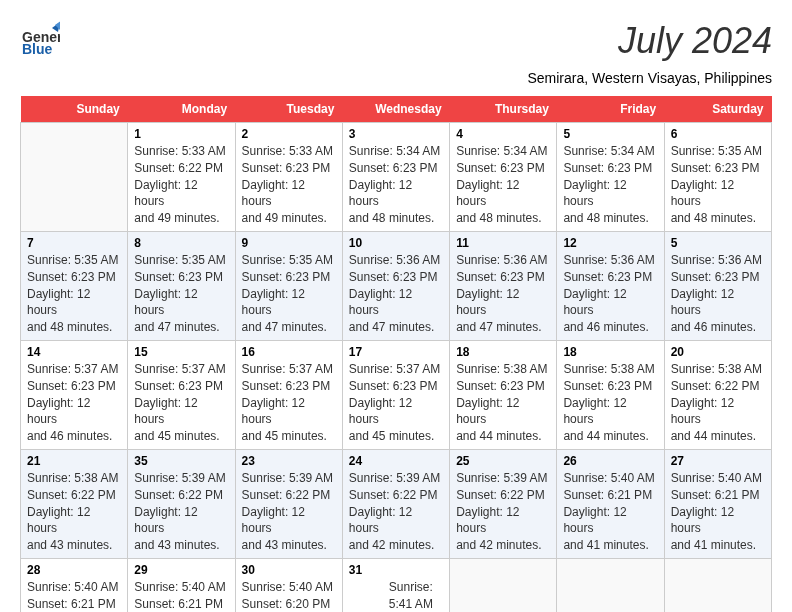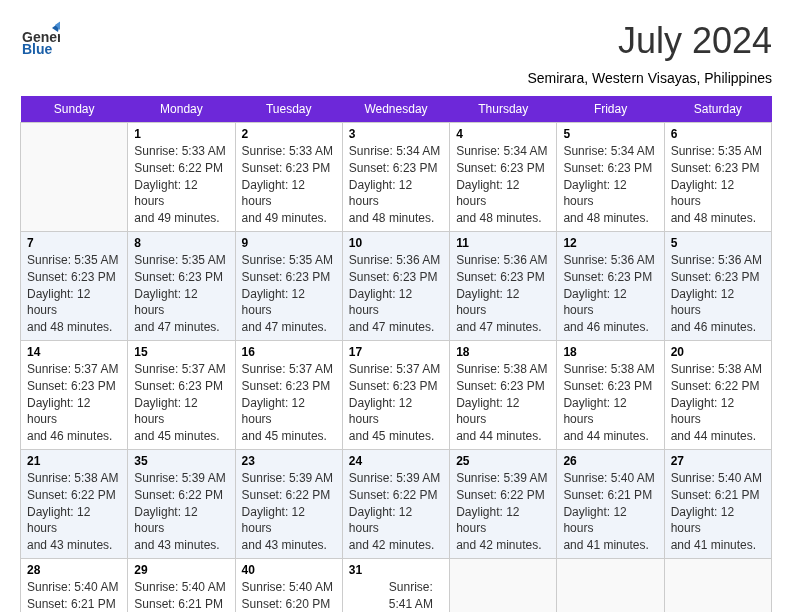--- a/index.html
+++ b/index.html
@@ -21,38 +21,39 @@
       align-items: center;
       gap: 4px;
     }
     .title-block {
       text-align: right;
     }
     .month-year {
       font-size: 36px;
       color: #333;
       font-weight: normal;
+      font-style: italic;
     }
     .location {
       font-size: 14px;
       color: #000000;
       margin-top: 8px;
     }
     .calendar {
       width: 100%;
       border-collapse: collapse;
       font-size: 11px;
     }
     .calendar th {
-      background: #6d28d9;
+      background: #ef4444;
       color: #fff;
-      text-align: center;
+      text-align: right;
       padding: 6px 8px;
       font-size: 12px;
-      font-weight: normal;
+      font-weight: bold;
     }
     .calendar td {
       border: 1px solid #ccc;
       vertical-align: top;
       padding: 4px 6px;
       width: calc(100%/7);
       height: 80px;
     }
     .day-number {
       font-weight: bold;
@@ -312,21 +313,21 @@
 and 40 minutes.</div>
         </td>
         <td>
           <span class="day-number">29</span>
           <div class="day-info" style="white-space: pre-line;">Sunrise: 5:40 AM
 Sunset: 6:21 PM
 Daylight: 12 hours
 and 40 minutes.</div>
         </td>
         <td>
-          <span class="day-number">40</span>
+          <span class="day-number">30</span>
           <div class="day-info" style="white-space: pre-line;">Sunrise: 5:40 AM
 Sunset: 6:20 PM
 Daylight: 12 hours
 and 39 minutes.</div>
         </td>
         <td>
           <span class="day-number">31</span>
           <div class="day-info" style="white-space: pre-line; margin-left: 40px;">Sunrise: 5:41 AM
 Sunset: 6:20 PM
 Daylight: 12 hours

